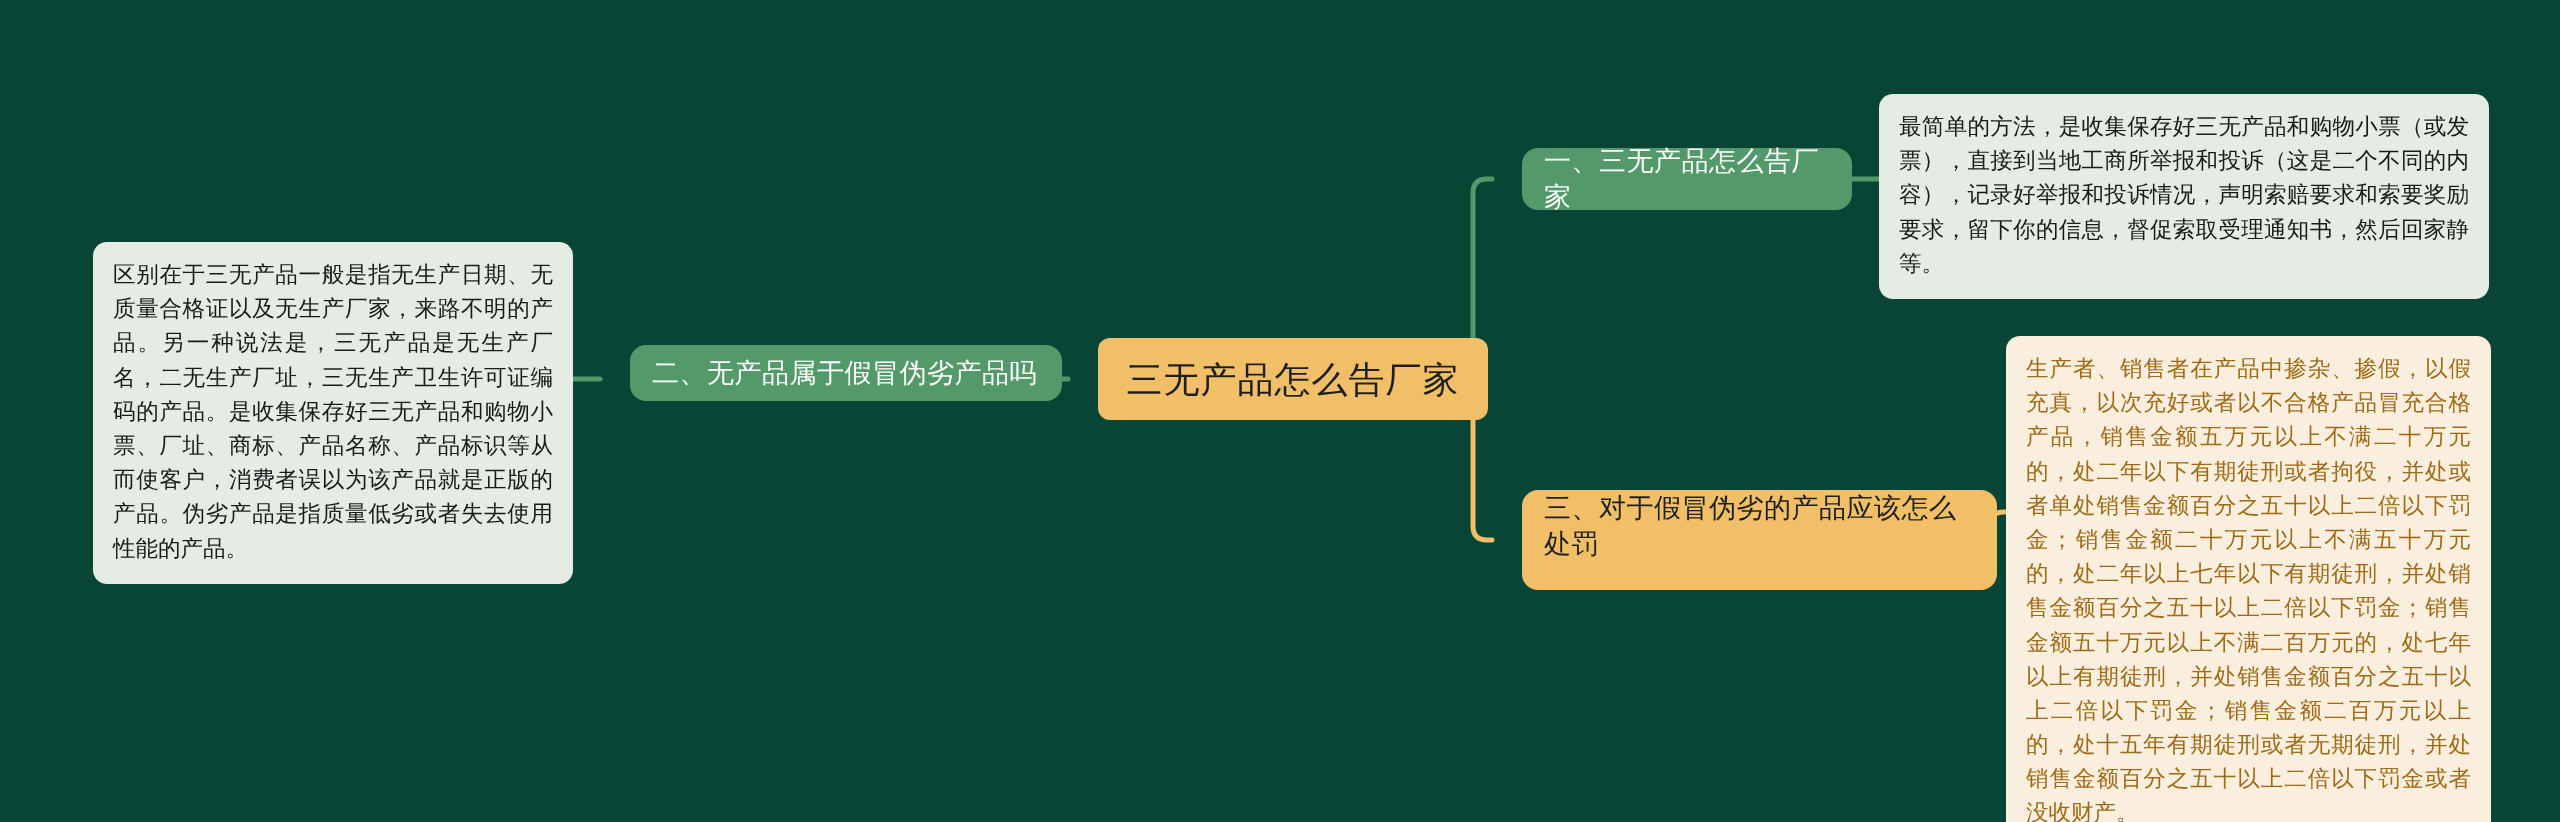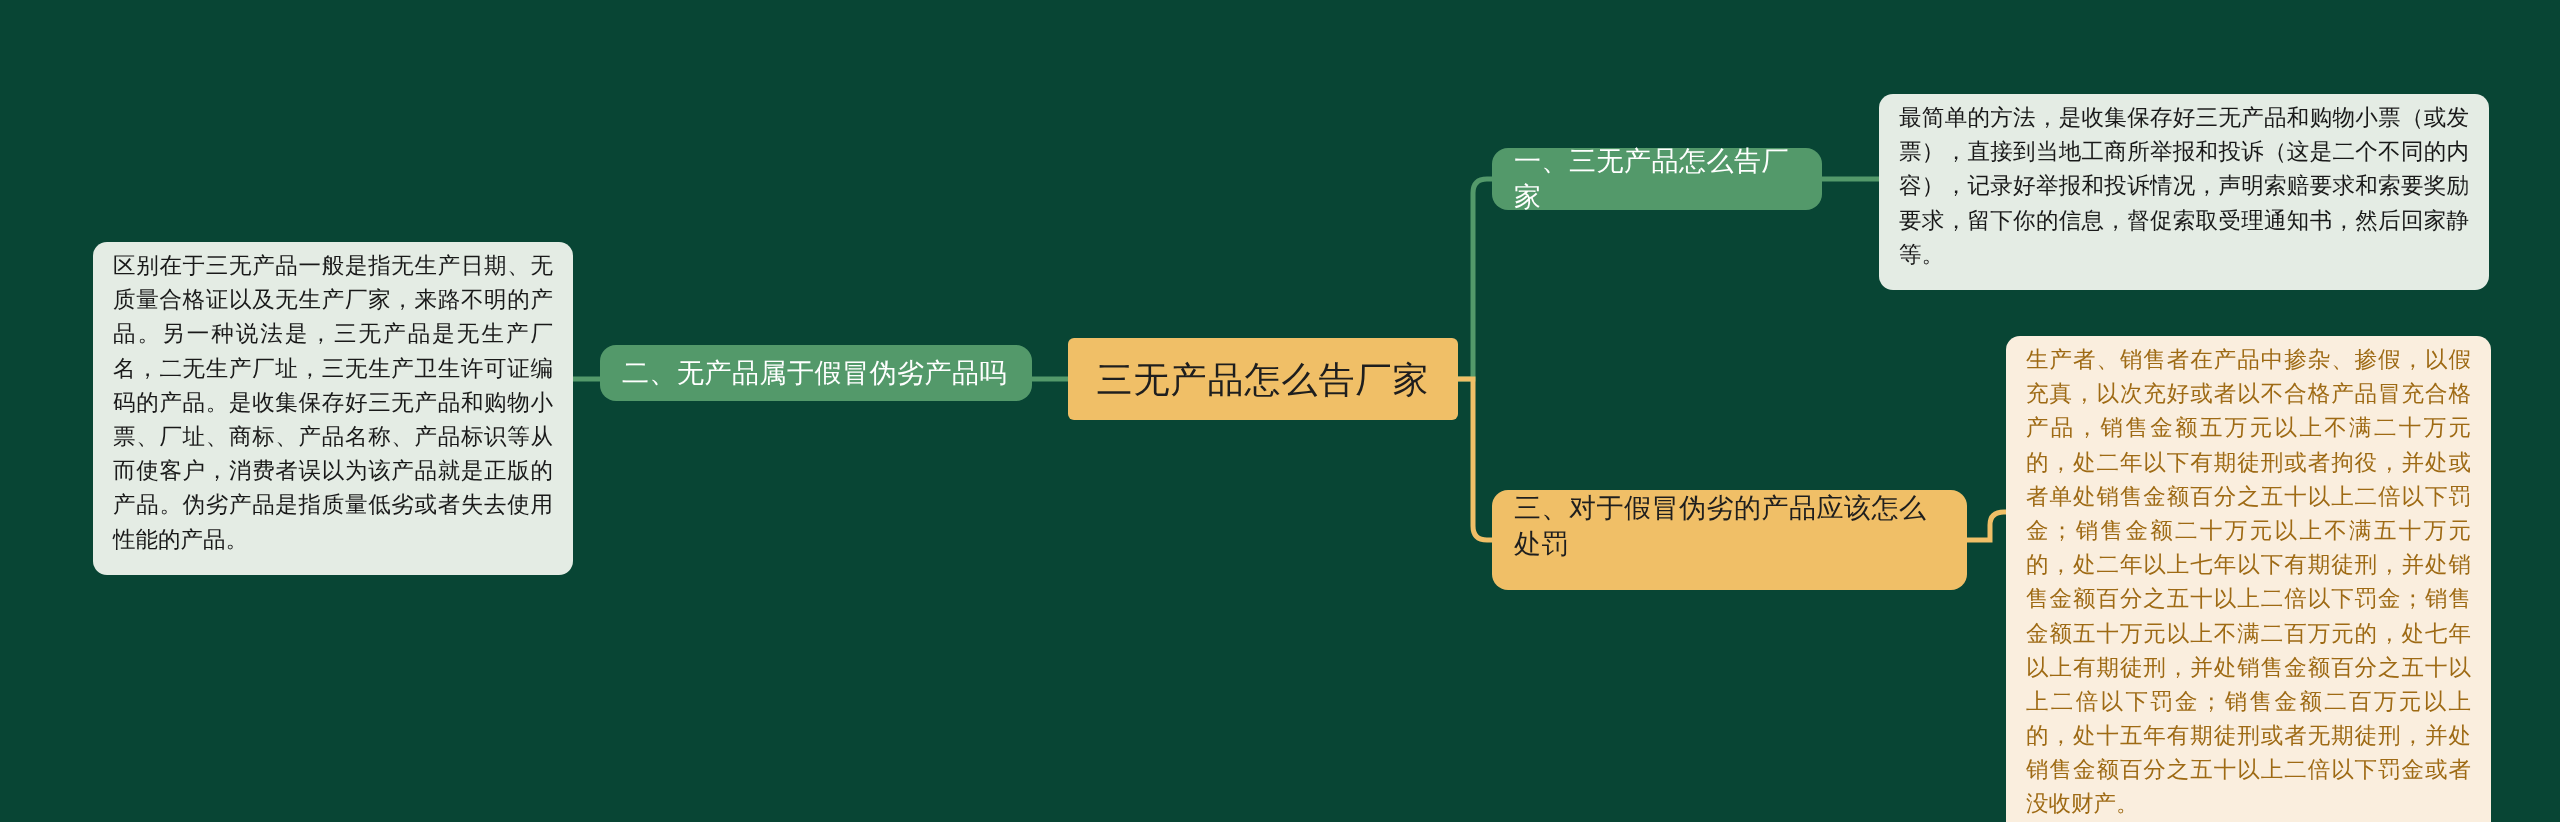--- a/index.html
+++ b/index.html
@@ -24,31 +24,32 @@
     left: 0; top: 0;
     width: 2560px;
     height: 822px;
     pointer-events: none;
   }
   .node {
     position: absolute;
     border-radius: 14px;
     display: flex;
     align-items: center;
+    margin-left: 30px;
   }
 
   
   .central {
     left: 1068px;
     top: 338px;
     width: 390px;
     height: 82px;
     background: #f0bf67;
     justify-content: center;
-    border-radius: 6px;
+    border-radius: 12px;
   }
   .central .txt {
     color: #1e1e1e;
     font-size: 36px;
     letter-spacing: 1px;
     white-space: nowrap;
     line-height: 1.25;
   }
 
   
@@ -71,21 +72,21 @@
   .branch-orange .txt { color: #1e1e1e; }
 
   #branch-1 { left: 1492px; top: 148px; width: 330px; height: 62px; }
   #branch-2 { left: 600px;  top: 345px; width: 432px; height: 56px; }
   #branch-3 { left: 1492px; top: 490px; width: 475px; height: 100px; align-items: flex-start; padding-top: 0; }
 
   
   .leaf {
     position: absolute;
     border-radius: 14px;
-    padding: 7px 20px 18px 20px;
+    padding: 16px 20px 18px 20px;
   }
   .leaf .txt {
     font-size: 22.5px;
     line-height: 1.52;
     text-align: justify;
     text-justify: inter-ideograph;
     display: block;
   }
   .leaf-pale {
     background: #e4ece4;

